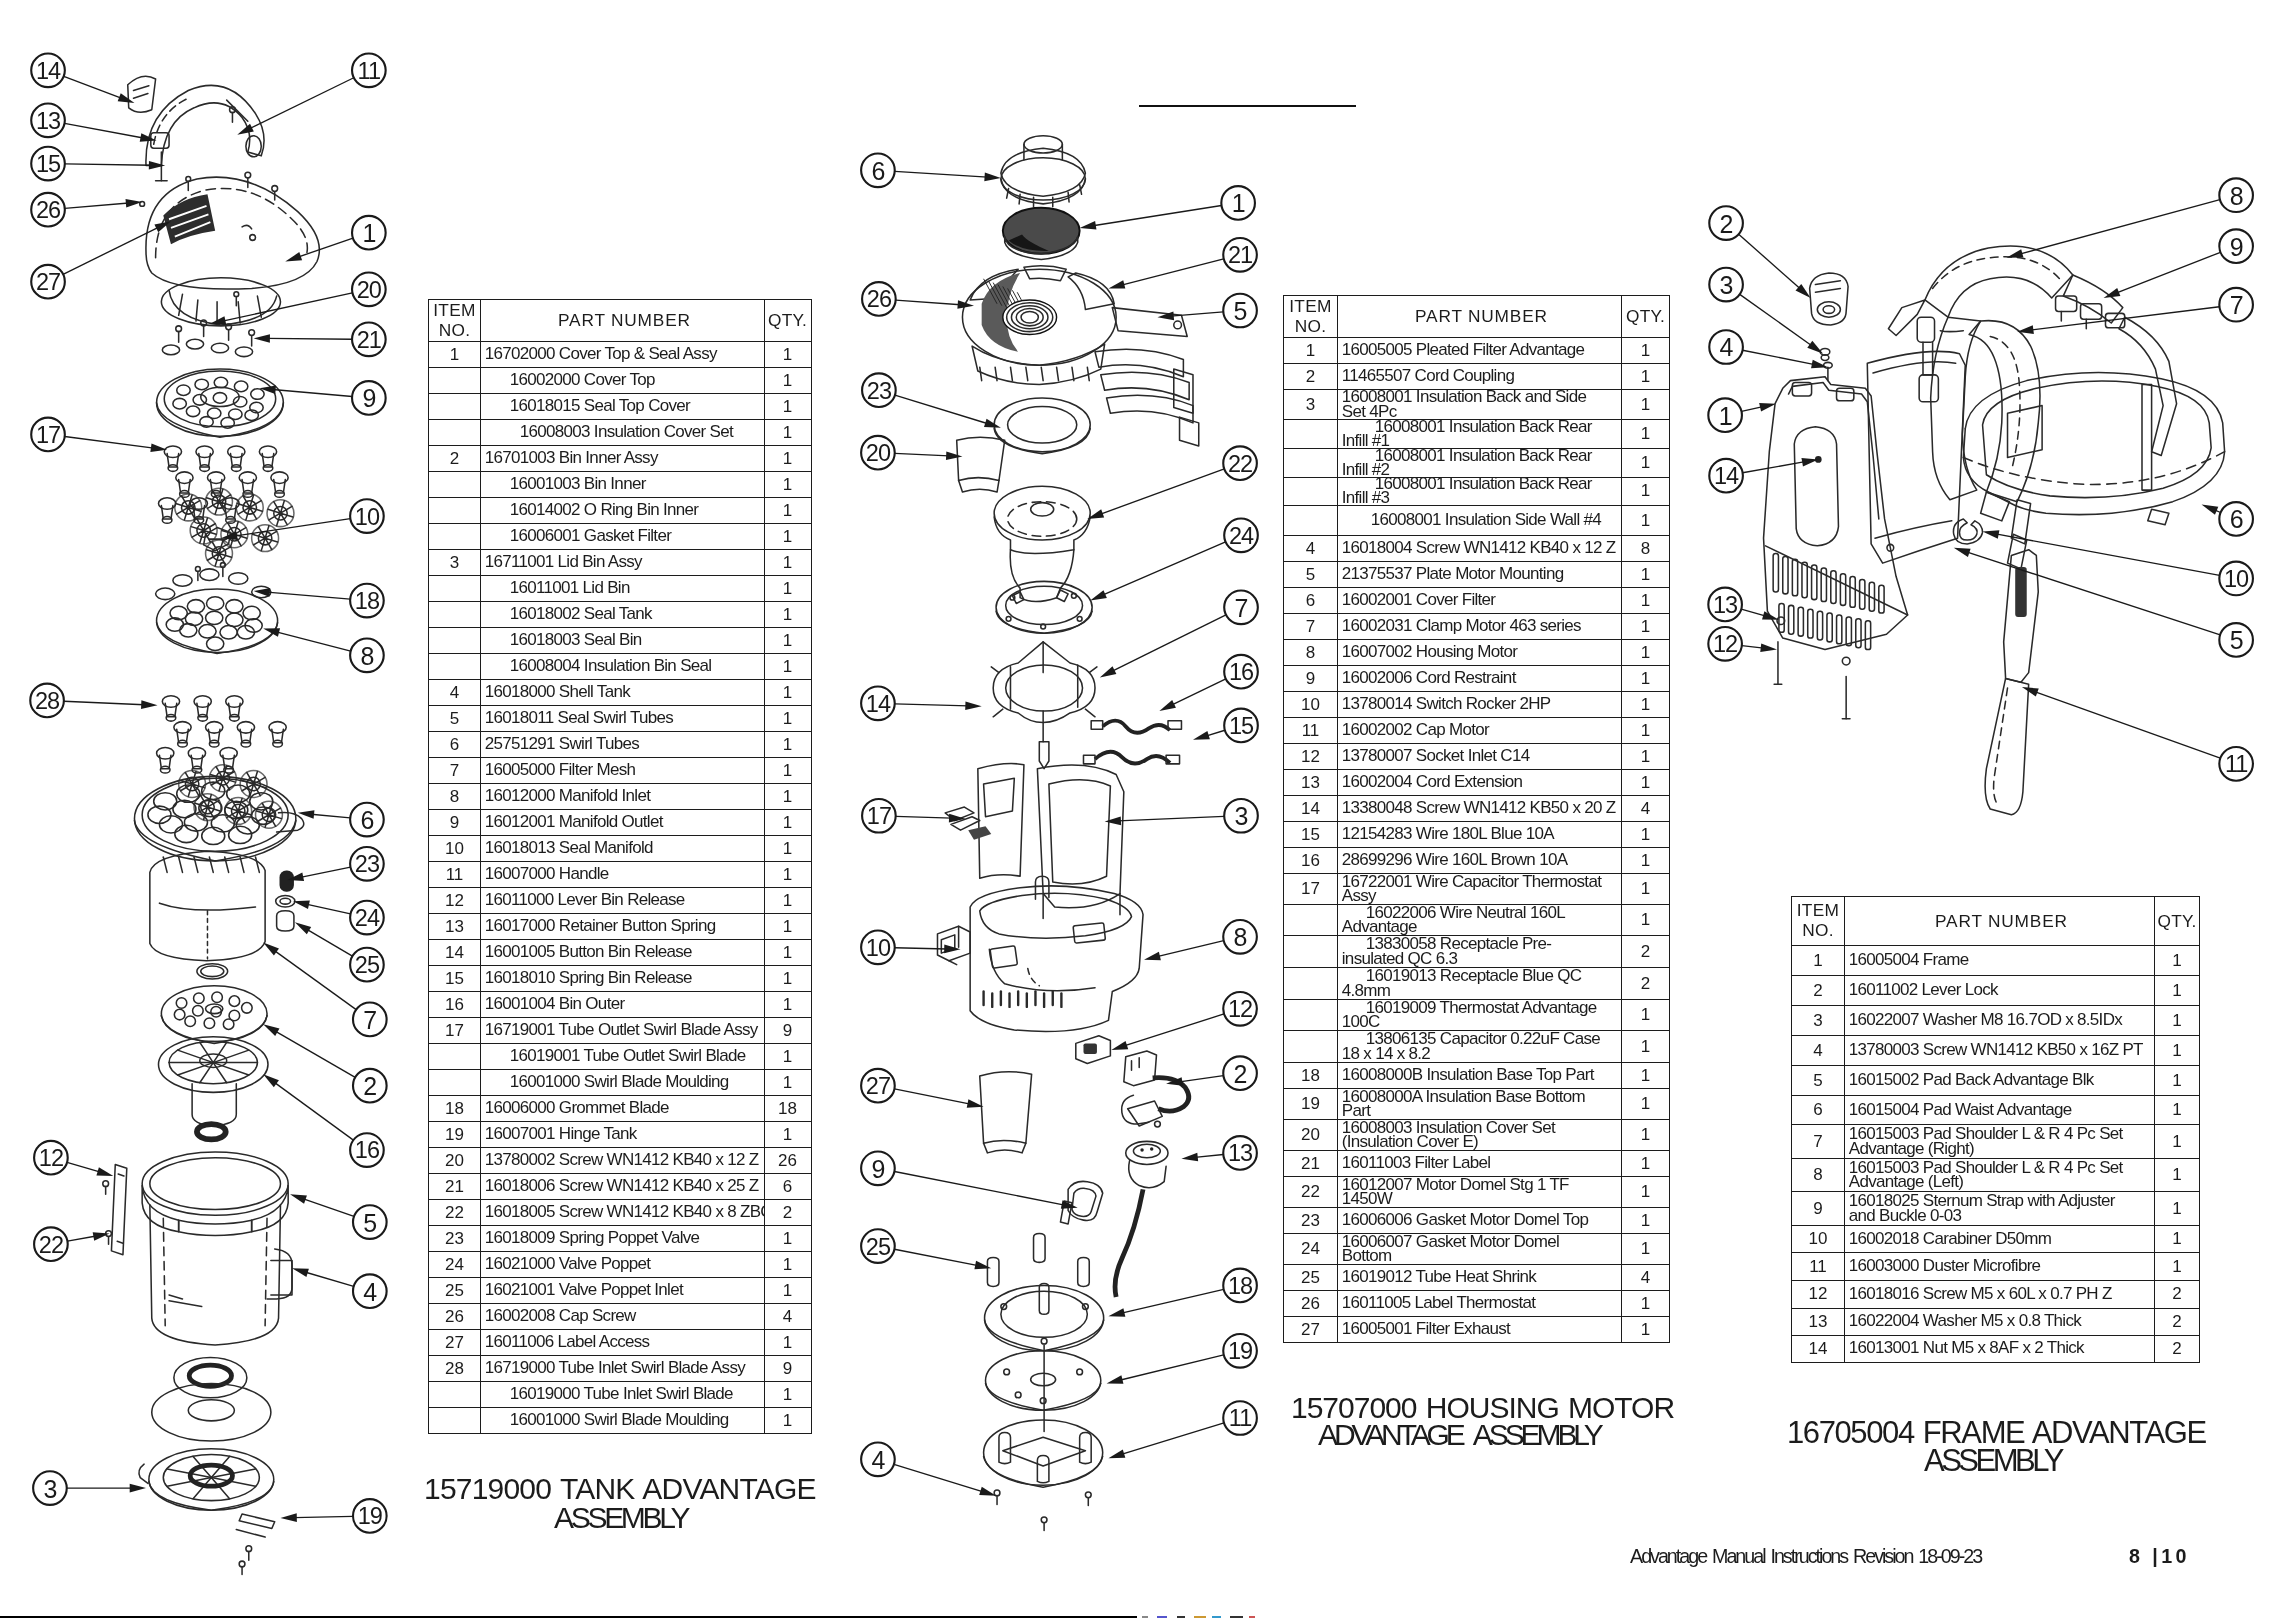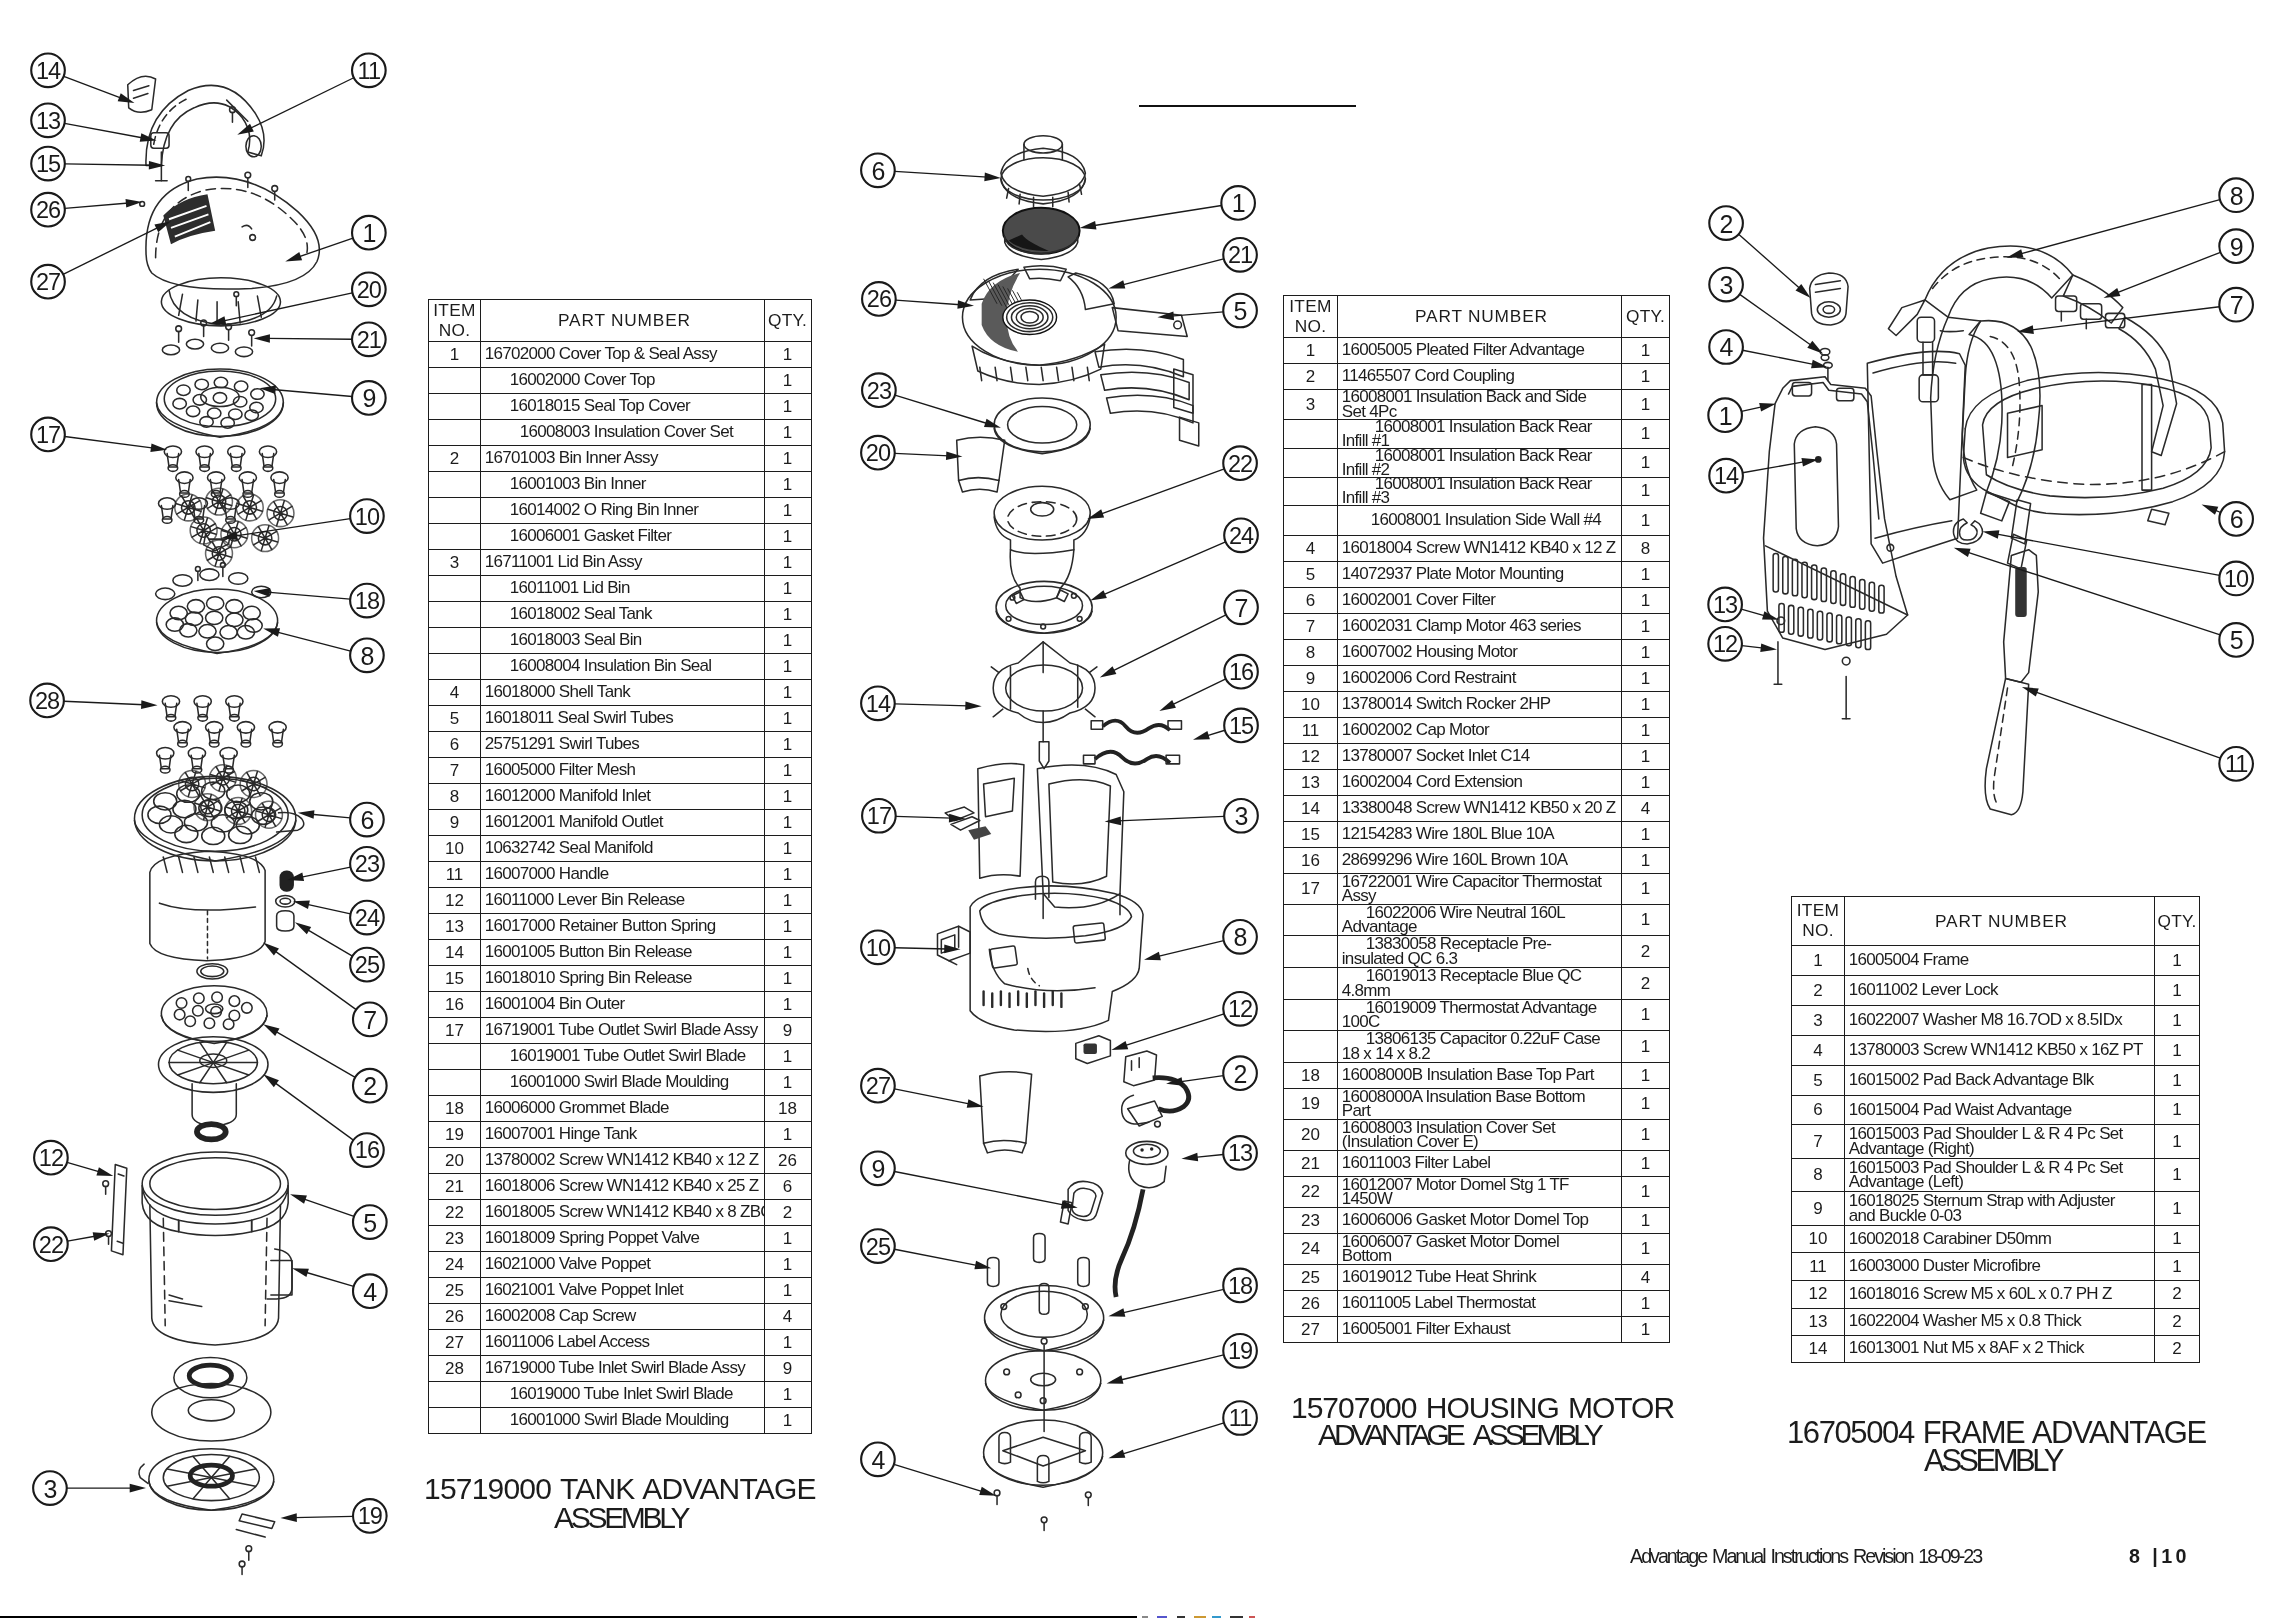--- a/index.html
+++ b/index.html
@@ -248,21 +248,21 @@
         </div>
         <div class="c c2" style="width:46px">
           <span>1</span>
         </div>
       </div>
 <div class="trow" style="height:26px">
         <div class="c c0" style="width:51px">
           <span>10</span>
         </div>
         <div class="c c1" style="width:284px">
-          <span class="pt one" style="">10632742 Seal Manifold</span>
+          <span class="pt one" style="">16018013 Seal Manifold</span>
         </div>
         <div class="c c2" style="width:46px">
           <span>1</span>
         </div>
       </div>
 <div class="trow" style="height:26px">
         <div class="c c0" style="width:51px">
           <span>11</span>
         </div>
         <div class="c c1" style="width:284px">
@@ -602,21 +602,21 @@
         </div>
         <div class="c c2" style="width:48px">
           <span>8</span>
         </div>
       </div>
 <div class="trow" style="height:26px">
         <div class="c c0" style="width:53px">
           <span>5</span>
         </div>
         <div class="c c1" style="width:284px">
-          <span class="pt one" style="">14072937 Plate Motor Mounting</span>
+          <span class="pt one" style="">21375537 Plate Motor Mounting</span>
         </div>
         <div class="c c2" style="width:48px">
           <span>1</span>
         </div>
       </div>
 <div class="trow" style="height:26px">
         <div class="c c0" style="width:53px">
           <span>6</span>
         </div>
         <div class="c c1" style="width:284px">

